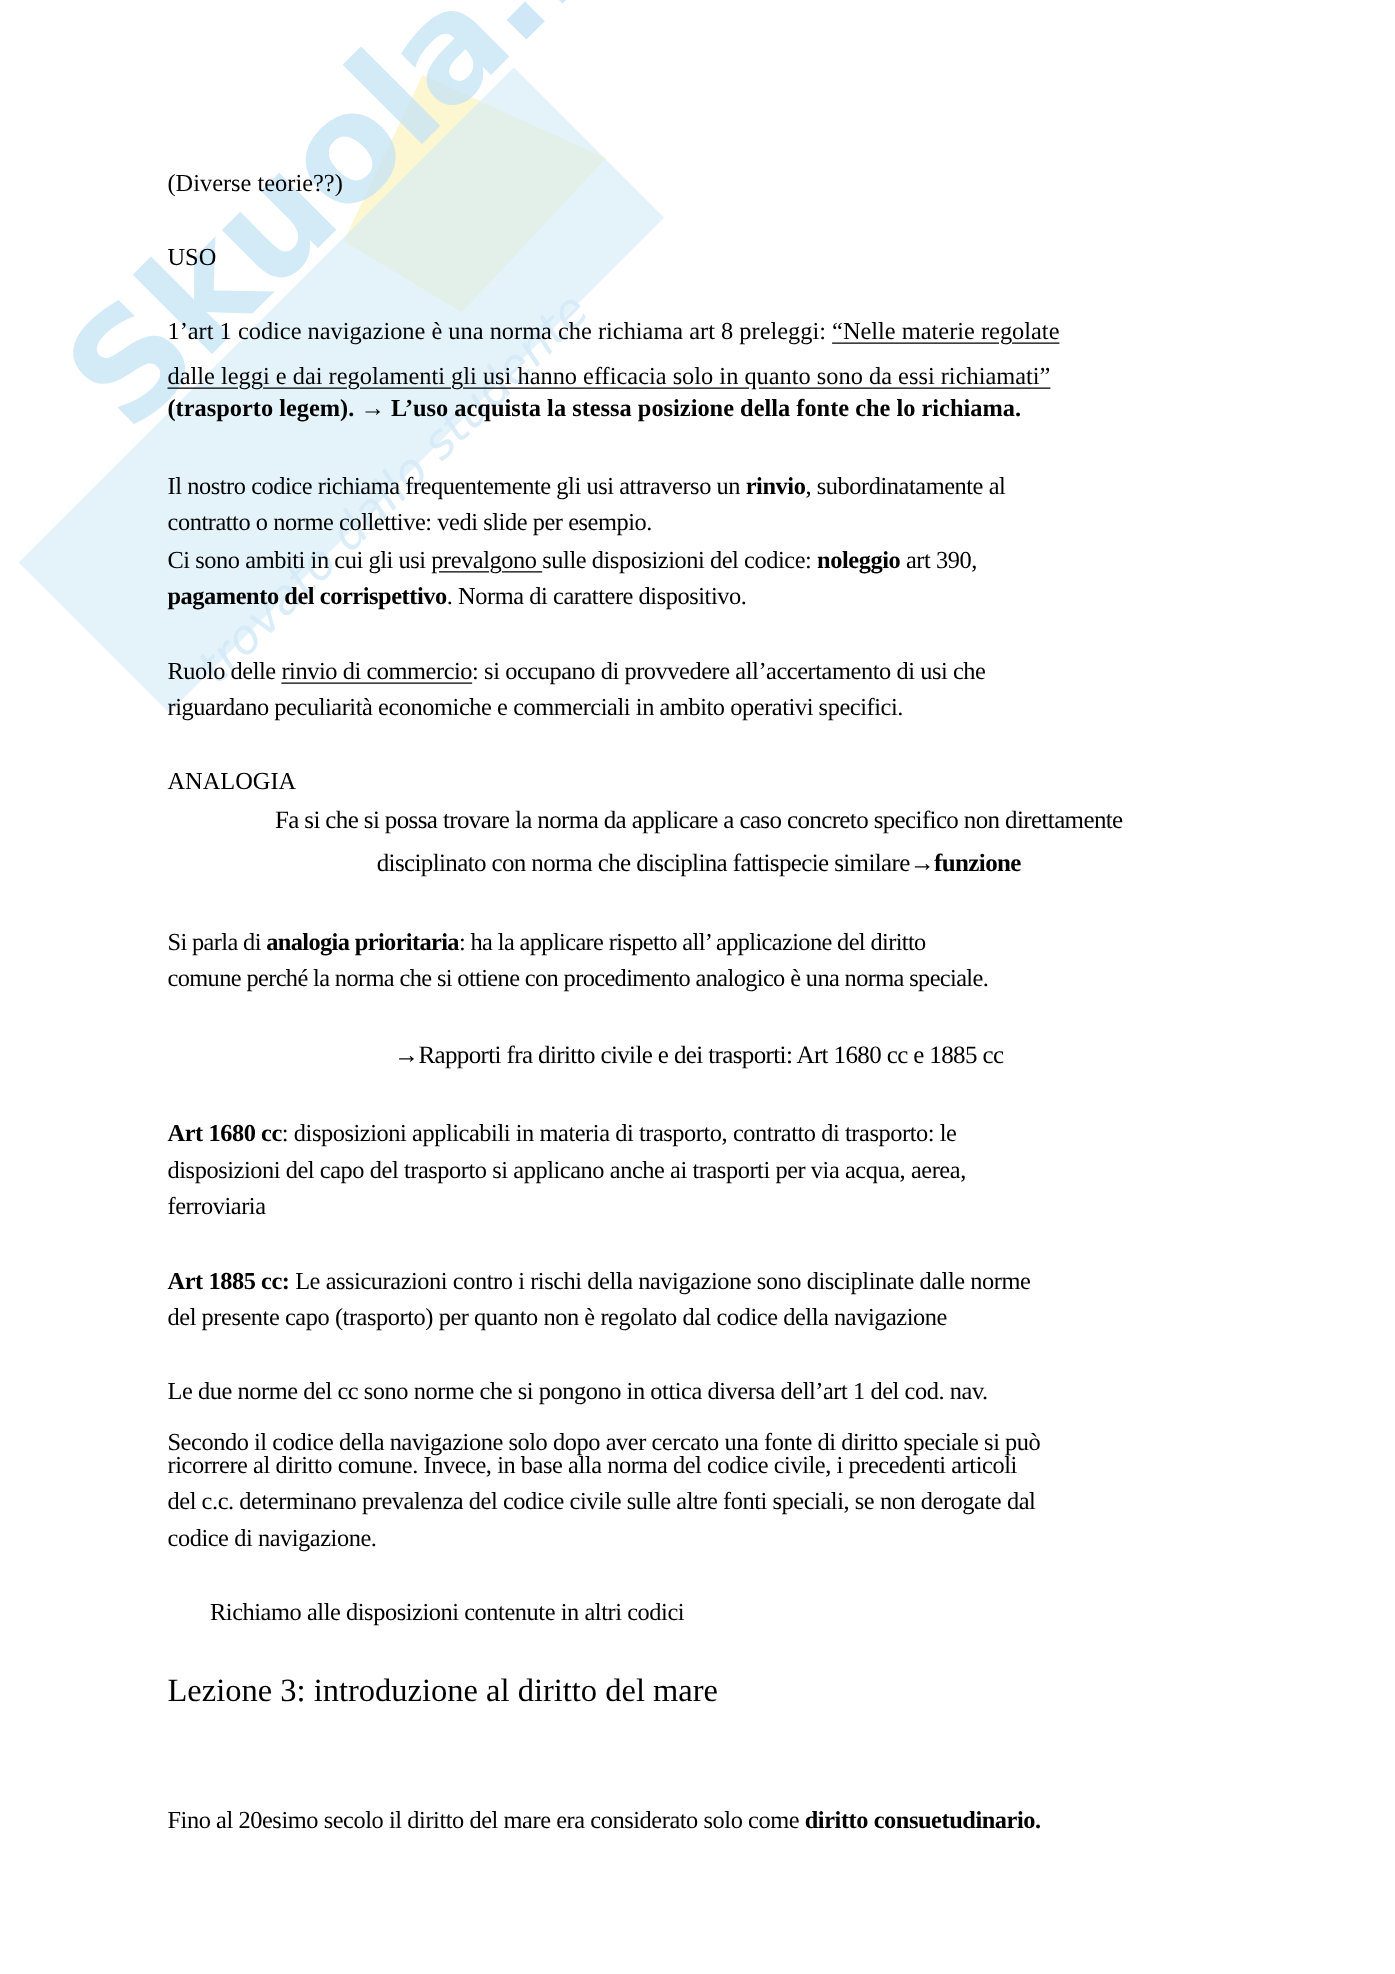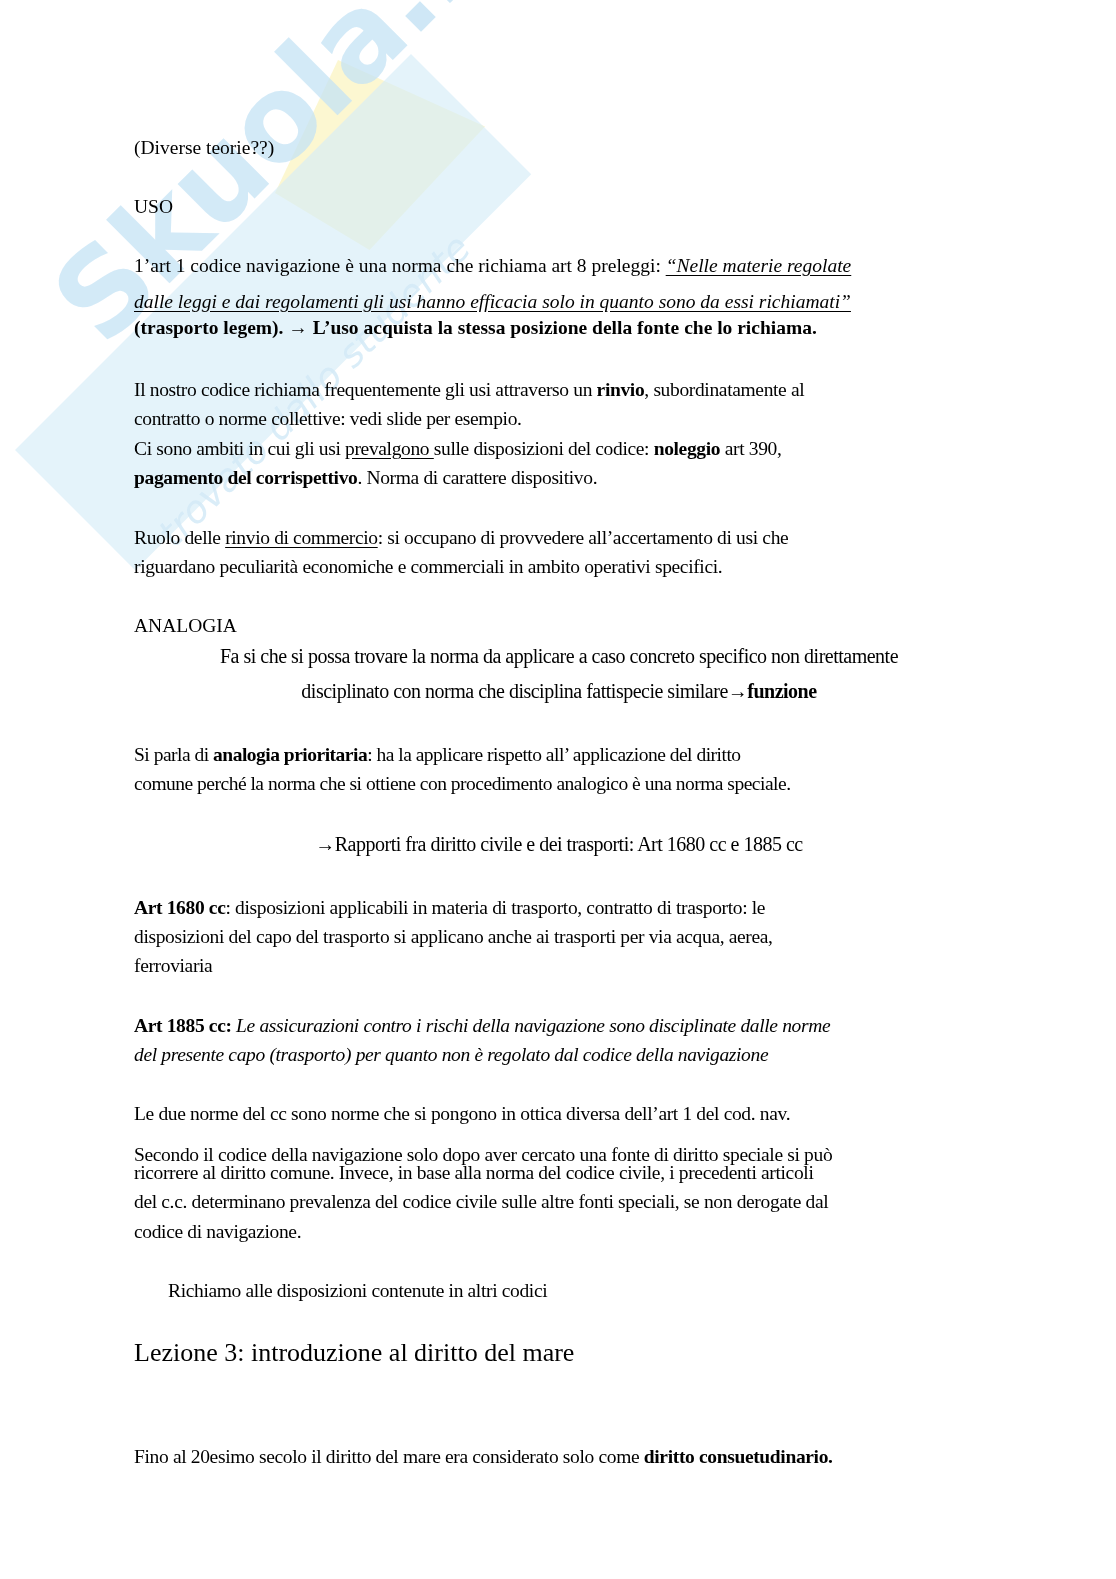--- a/index.html
+++ b/index.html
@@ -39,21 +39,21 @@
   .wm-tagline {
     position: absolute; left: 130px; top: 490px;
     font-family: "DejaVu Sans", sans-serif; font-style: italic;
     font-size: 38px; color: #d4eaf7; opacity: 0.85;
     transform: rotate(-45deg); transform-origin: 0 0; white-space: nowrap;
   }
 
   .content { position: absolute; left: 134px; top: 0; width: 850px; z-index: 1; }
   .blk { position: absolute; left: 0; width: 850px; white-space: nowrap; }
   .b { font-weight: bold; }
-  .i { font-style: italic; }
+  .i { }
   .u { text-decoration: underline; text-underline-offset: 3px; }
   .alt { font-family: "Liberation Serif", "DejaVu Serif", serif; letter-spacing: -0.2px; font-size: 20px; text-align: center; }
   .narrow { letter-spacing: -0.35px; }
   .heading { font-size: 26px; line-height: 30px; }
 </style>
 </head>
 <body>
 
 <div class="page">
 

